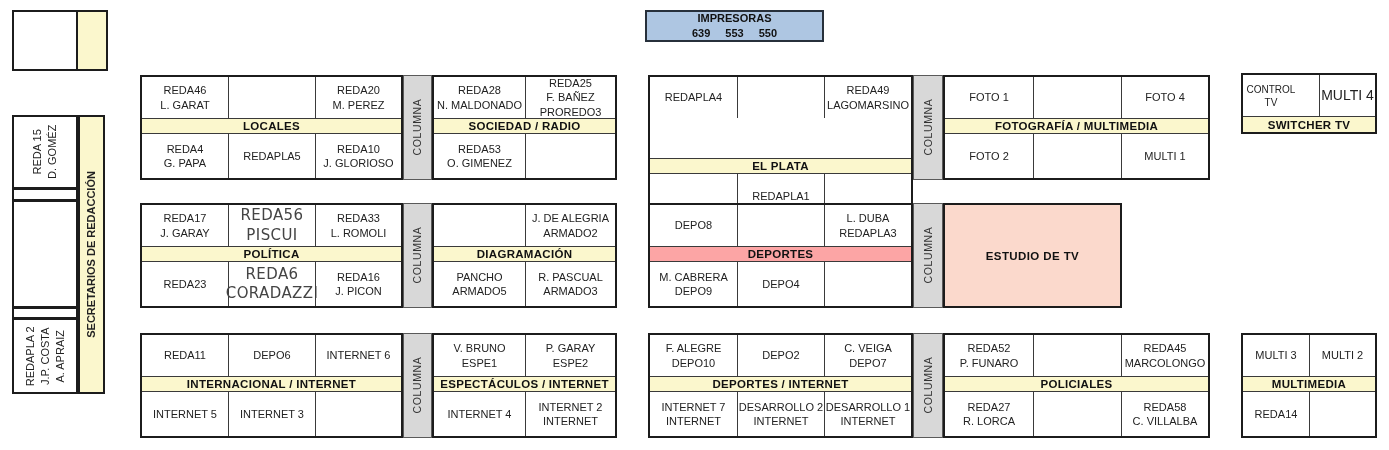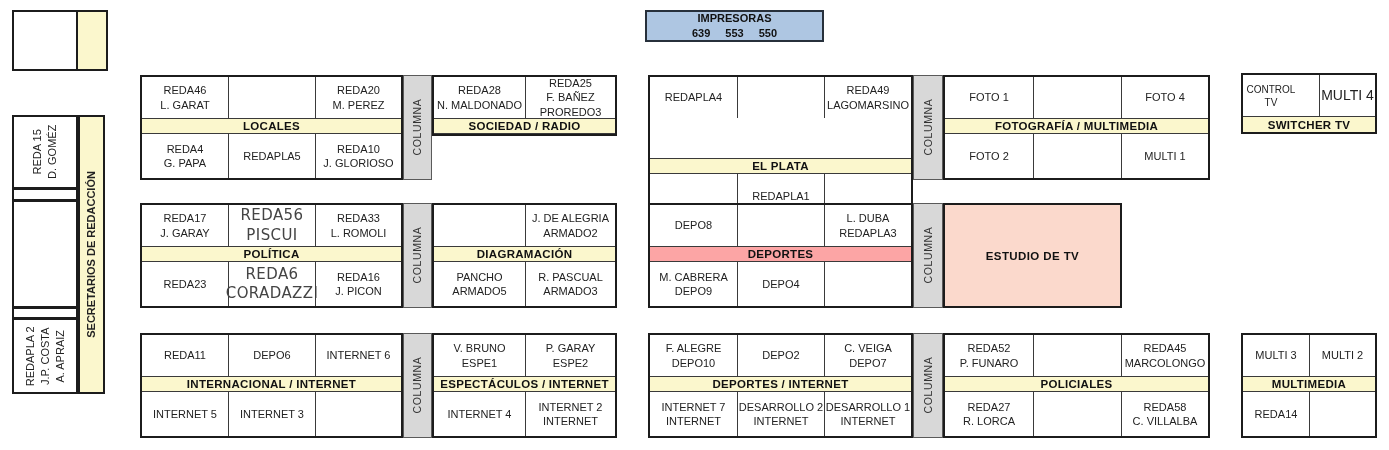--- a/index.html
+++ b/index.html
@@ -99,20 +99,25 @@
     </div>
     <div class="block" style="left: 432px; top: 75px; width: 181px;">
       <div class="row" style="height: 41px;">
         <div class="cell" style="width: 91px;">REDA28
 N. MALDONADO</div>
         <div class="cell" style="width: 90px;">REDA25
 F. BAÑEZ
 PROREDO3</div>
       </div>
       <div class="band" style="height: 16px; background: rgb(251, 247, 205);">SOCIEDAD / RADIO</div>
+      <div class="row" style="height: 44px;">
+        <div class="cell" style="width: 91px;">REDA53
+O. GIMENEZ</div>
+        <div class="cell" style="width: 90px;"></div>
+      </div>
     </div>
     <div class="block" style="left: 648px; top: 75px; width: 261px;">
       <div class="row" style="height: 41px;">
         <div class="cell" style="width: 87px;">REDAPLA4</div>
         <div class="cell" style="width: 87px;"></div>
         <div class="cell" style="width: 87px;">REDA49
 LAGOMARSINO</div>
       </div>
       <div class="band" style="height: 16px; background: rgb(251, 247, 205); margin-top: 40px;">EL PLATA</div>
       <div class="row" style="height: 44px;">

